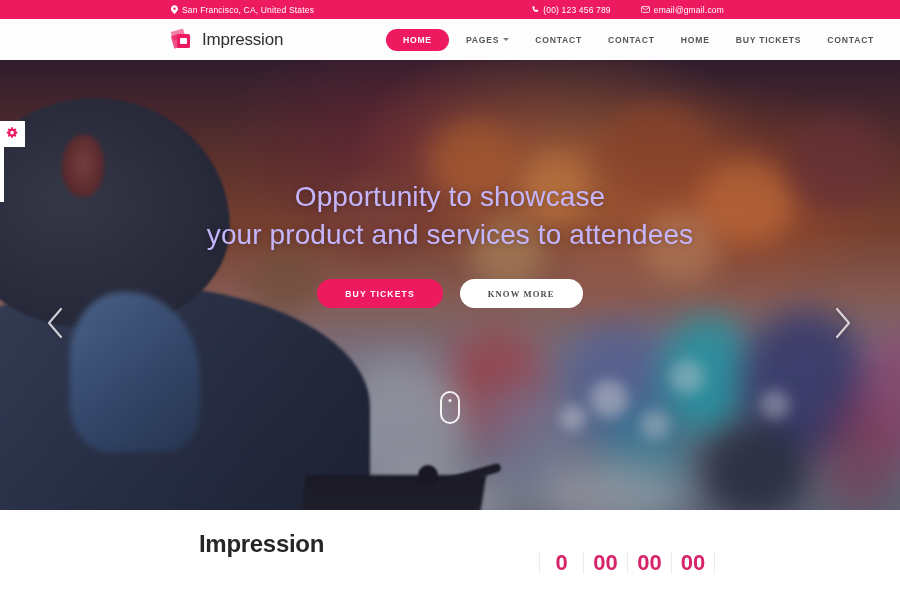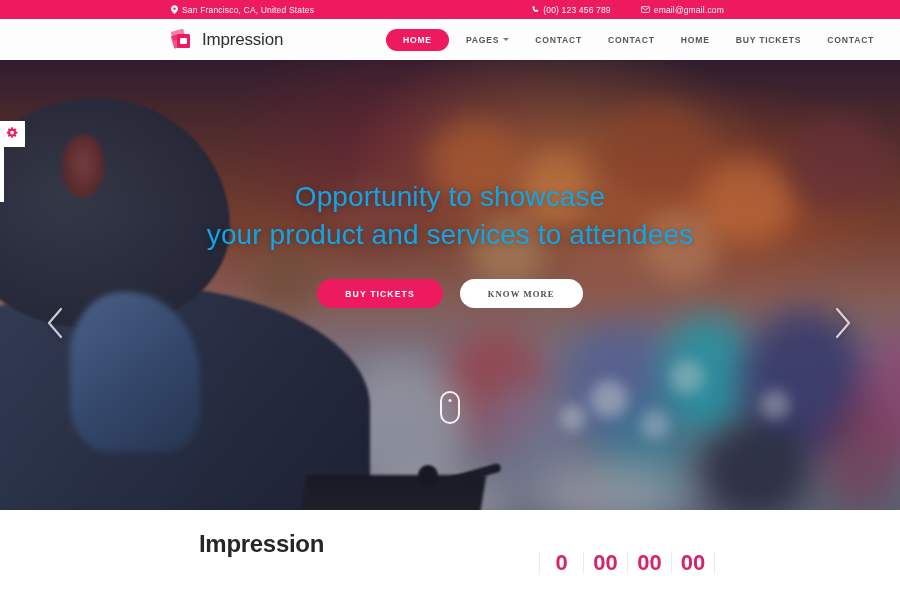--- a/index.html
+++ b/index.html
@@ -178,21 +178,21 @@
     position:relative; z-index:20;
     height:100%;
     display:flex; flex-direction:column;
     align-items:center;
     padding-top:118px;
   }
   .hero-title {
     font-size:28px;
     line-height:1.34;
     font-weight:400;
-    color:#0ea5e9;
+    color:#c4b5fd;
     text-align:center;
     letter-spacing:.1px;
     text-shadow:0 1px 6px rgba(0,0,0,.25);
     max-width:700px;
   }
   .hero-btns {
     margin-top:26px;
     display:flex; gap:17px;
   }
   .btn {

